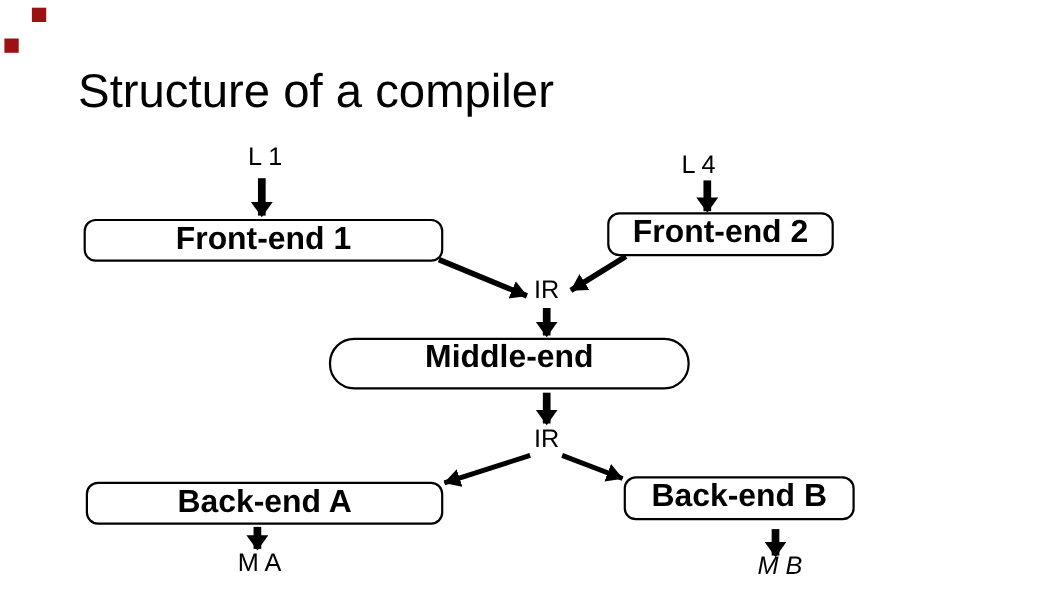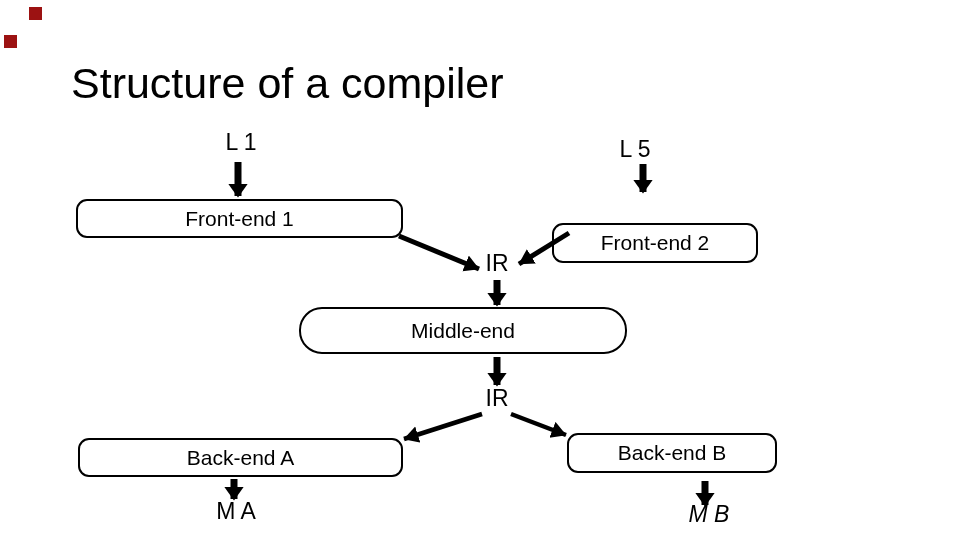--- a/index.html
+++ b/index.html
@@ -30,25 +30,25 @@
   .lbl-l2 { left:602px; top:138px; width:66px; }
   .lbl-ir-top    { left:467px; top:252px; width:60px; }
   .lbl-ir-bottom { left:467px; top:387px; width:60px; }
   .lbl-ma { left:196px; top:500px; width:80px; }
   .lbl-mb { left:669px; top:503px; width:80px;font-style:italic; }
 
   .node-box {
     position:absolute; box-sizing:border-box;
     border:2.8px solid var(--ink); border-radius:11px;
     background:var(--background);
-    display:flex; align-items:center; justify-content:center;
-    font-size:21px; color:var(--ink); white-space:nowrap;
+    display:flex; align-items:flex-start; justify-content:center;
+    font-size:29px; color:var(--ink); white-space:nowrap;font-weight:bold;
   }
   .box-fe1 { left:76px;  top:199px; width:327px; height:39px; }
-  .box-fe2 { left:552px; top:193px; width:206px; height:40px;margin-top:30px; }
+  .box-fe2 { left:552px; top:193px; width:206px; height:40px; }
   .box-mid { left:299px; top:307px; width:328px; height:47px; border-radius:23px; }
   .box-bea { left:78px;  top:438px; width:325px; height:39px; }
   .box-beb { left:567px; top:433px; width:210px; height:40px; }
 
   svg.arrows {
     position:absolute; left:0; top:0; width:960px; height:540px;
     color:var(--ink); pointer-events:none;
   }
   svg.arrows line { stroke:currentColor; }
 </style>
@@ -56,21 +56,21 @@
 <body>
 
 <div class="canvas">
 
   <div class="red-square sq1"></div>
   <div class="red-square sq2"></div>
 
   <div class="slide-title">Structure of a compiler</div>
 
   <div class="flow-label lbl-l1">L 1</div>
-  <div class="flow-label lbl-l2">L 5</div>
+  <div class="flow-label lbl-l2">L 4</div>
 
   <div class="node-box box-fe1">
     <span>Front-end 1</span>
   </div>
   <div class="node-box box-fe2">
     <span>Front-end 2</span>
   </div>
 
   <div class="flow-label lbl-ir-top">IR</div>
 

